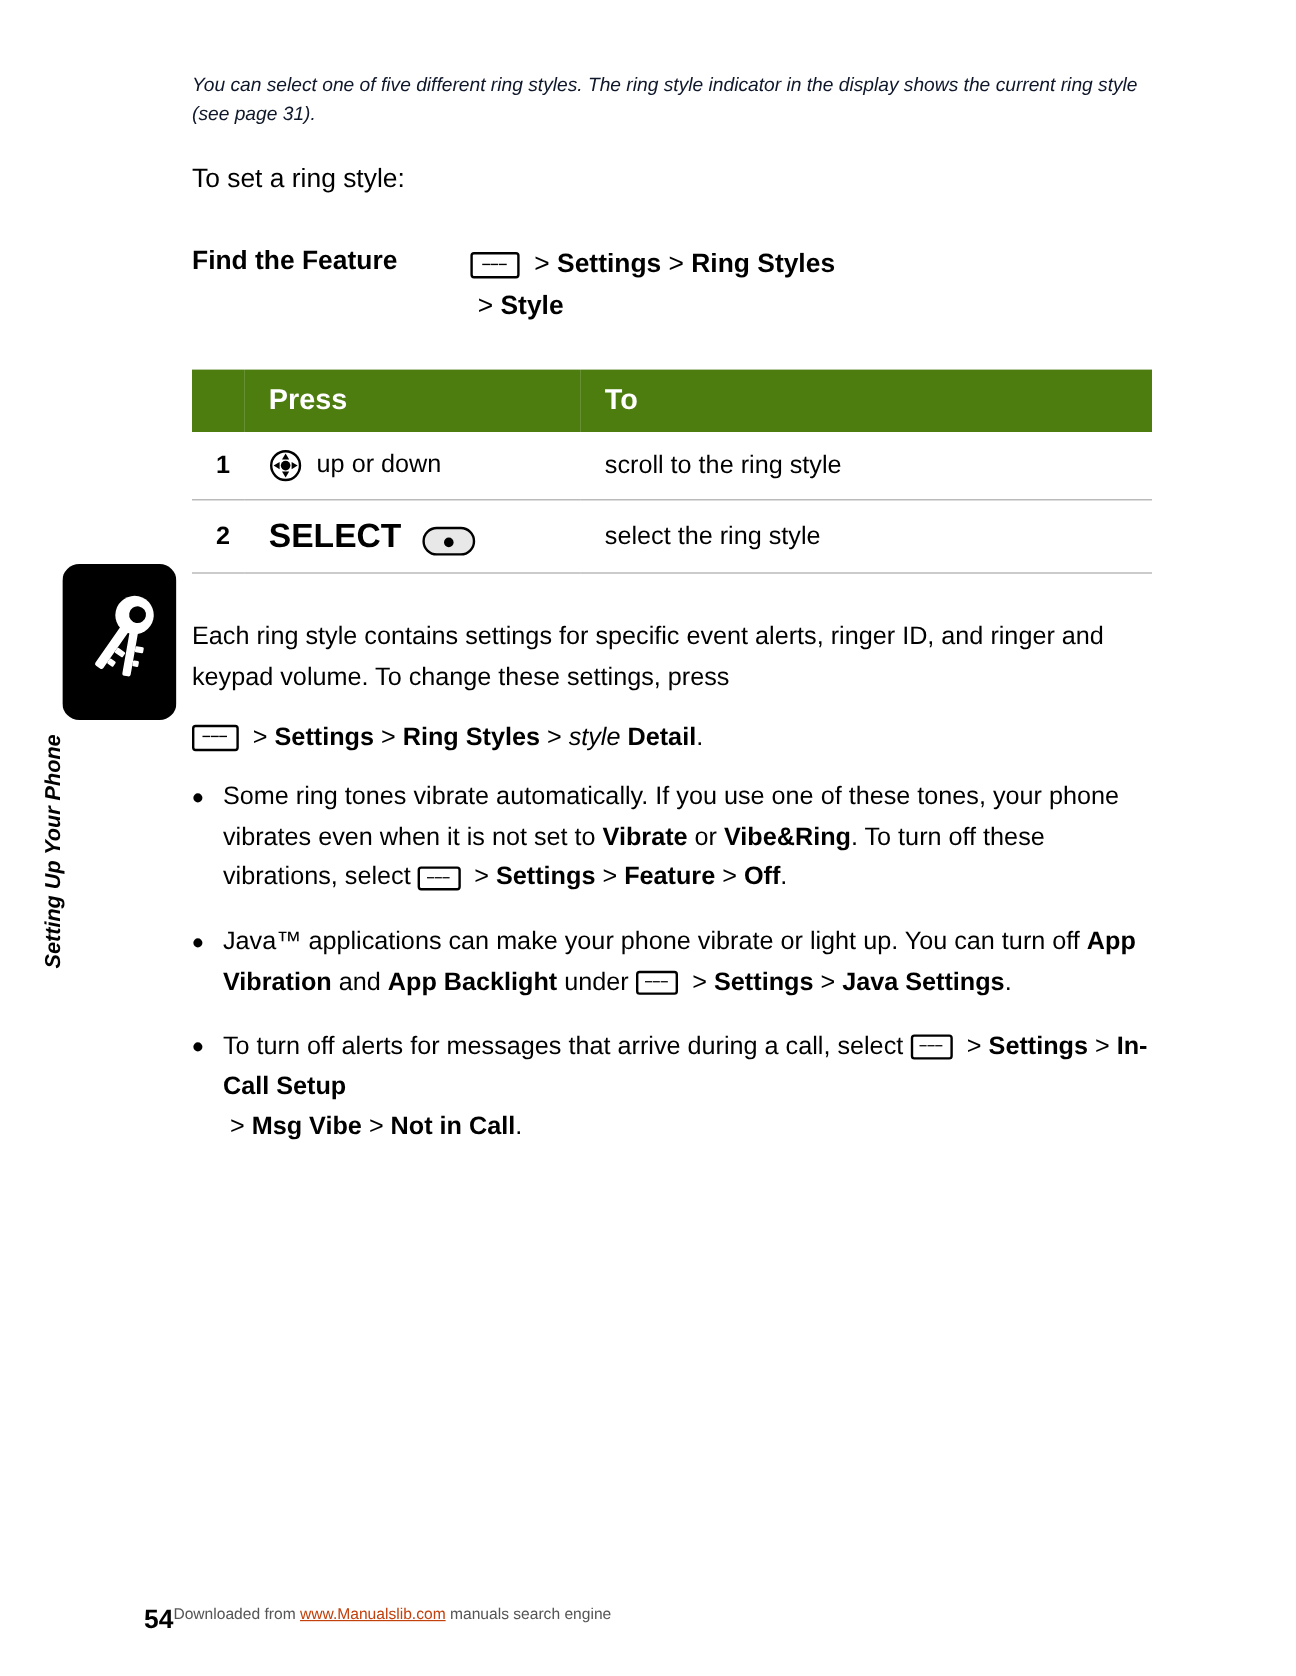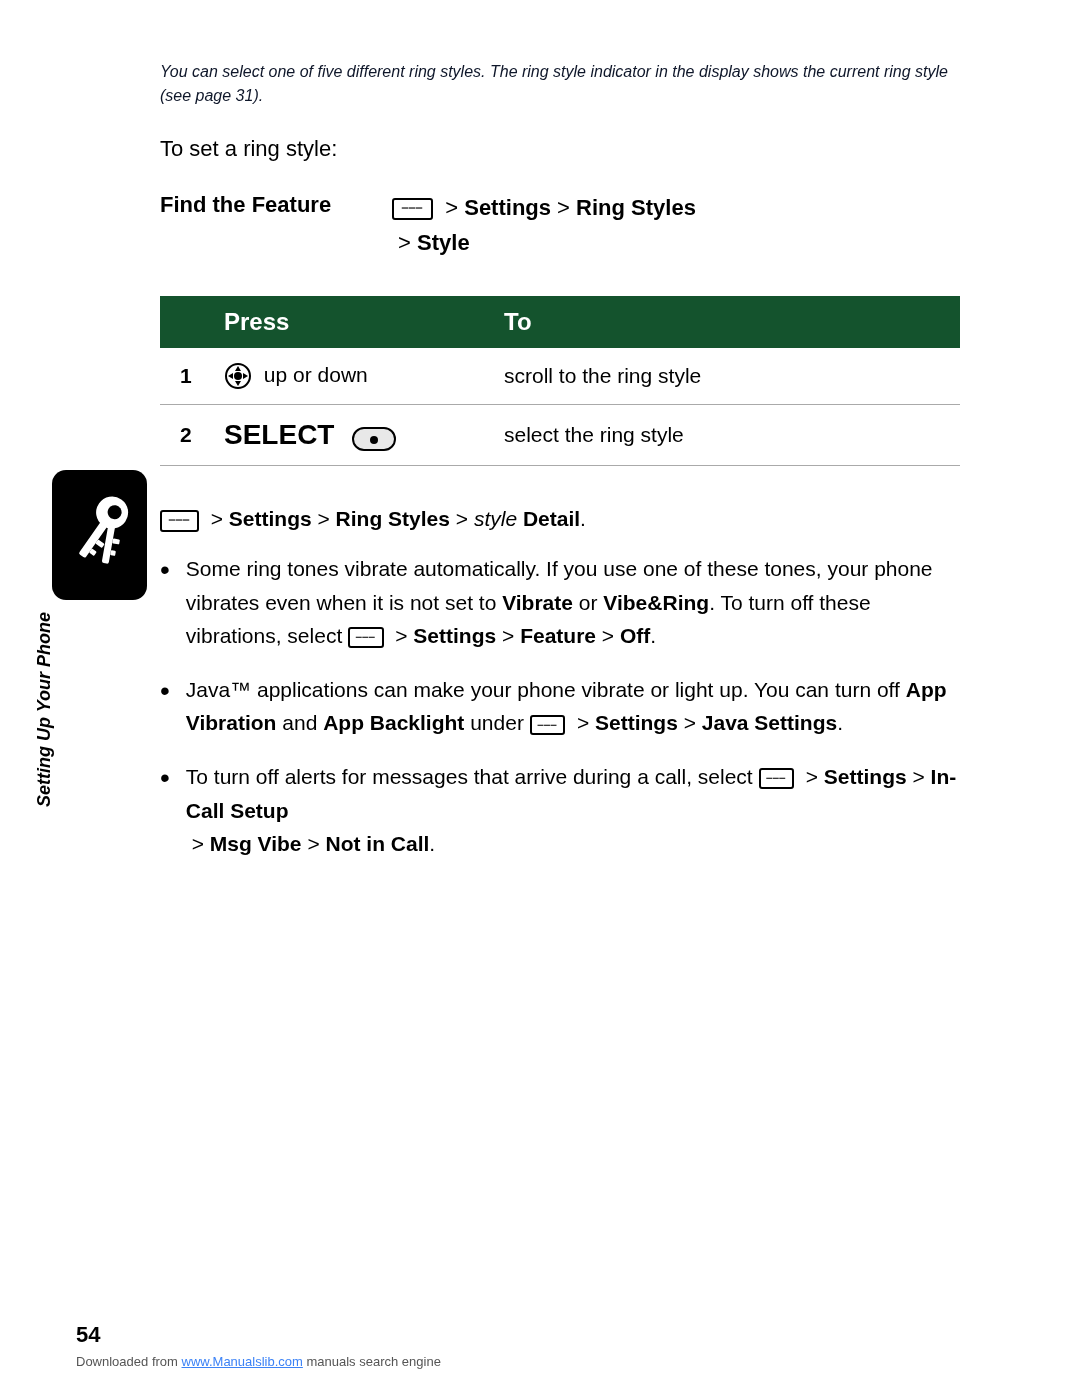--- a/index.html
+++ b/index.html
@@ -60,21 +60,21 @@
       line-height: 1.5;
       color: #0f172a;
       margin-bottom: 28px;
       max-width: 830px;
       font-style: italic;
     }
 
     .to-set-text {
       font-size: 22px;
       color: #000;
-      margin-bottom: 28px;
+      margin-bottom: 40px;
     }
 
     .find-feature-row {
       display: flex;
       align-items: flex-start;
       margin-bottom: 36px;
       gap: 32px;
     }
 
     .find-feature-label {
@@ -97,21 +97,21 @@
 
     
     .press-table {
       width: 100%;
       border-collapse: collapse;
       margin-bottom: 36px;
       max-width: 800px;
     }
 
     .press-table thead tr {
-      background: #14532d;
+      background: #4d7c0f;
       color: #fff;
     }
 
     .press-table thead th {
       font-size: 24px;
       font-weight: bold;
       padding: 12px 20px;
       text-align: left;
       color: #fff;
     }
@@ -185,40 +185,39 @@
       flex: 1;
     }
 
     
     .page-footer {
       position: absolute;
       bottom: 28px;
       left: 0;
       right: 0;
       display: flex;
-      flex-direction: column;
+      flex-direction: row;
       align-items: flex-start;
-      padding-left: 76px;
-      justify-content: space-between;
+      padding-left: 120px;
     }
 
     .page-number {
       font-size: 22px;
       font-weight: bold;
       color: #000;
       margin-bottom: 6px;
     }
 
     .footer-download {
       font-size: 13px;
       color: #555;
     }
 
     .footer-download a {
-      color: #3b82f6;
+      color: #c2410c;
       text-decoration: underline;
     }
 
     
     .menu-box {
       display: inline-flex;
       align-items: center;
       justify-content: center;
       border: 2px solid #000;
       background: #ffffff;
@@ -318,20 +317,23 @@
           <span style="display:inline-block; border:2px solid #000; border-radius:16px; padding:2px 16px; background:#e8e8e8; vertical-align:middle; font-size:14px;">
             <span style="display:inline-block; width:8px; height:8px; background:#000; border-radius:50%; vertical-align:middle;"></span>
           </span>
         </td>
         <td>select the ring style</td>
       </tr>
     </tbody>
   </table>
 
   <div class="body-section">
+    <p>
+      <span>Each ring style contains settings for specific event alerts, ringer ID, and ringer and keypad volume. To change these settings, press</span>
+    </p>
     <div class="menu-path-line">
       <span class="menu-box" style="font-size:13px; padding:1px 7px;">
         <span style="letter-spacing:1px; font-size:12px;">⎯⎯⎯</span>
       </span>
       &nbsp;&gt;&nbsp;<span class="bold-text">Settings</span>&nbsp;&gt;&nbsp;<span class="bold-text">Ring Styles</span>&nbsp;&gt;&nbsp;<em>style</em>&nbsp;<span class="bold-text">Detail</span>.
     </div>
 
     <ul class="bullet-list">
 
       <li>

